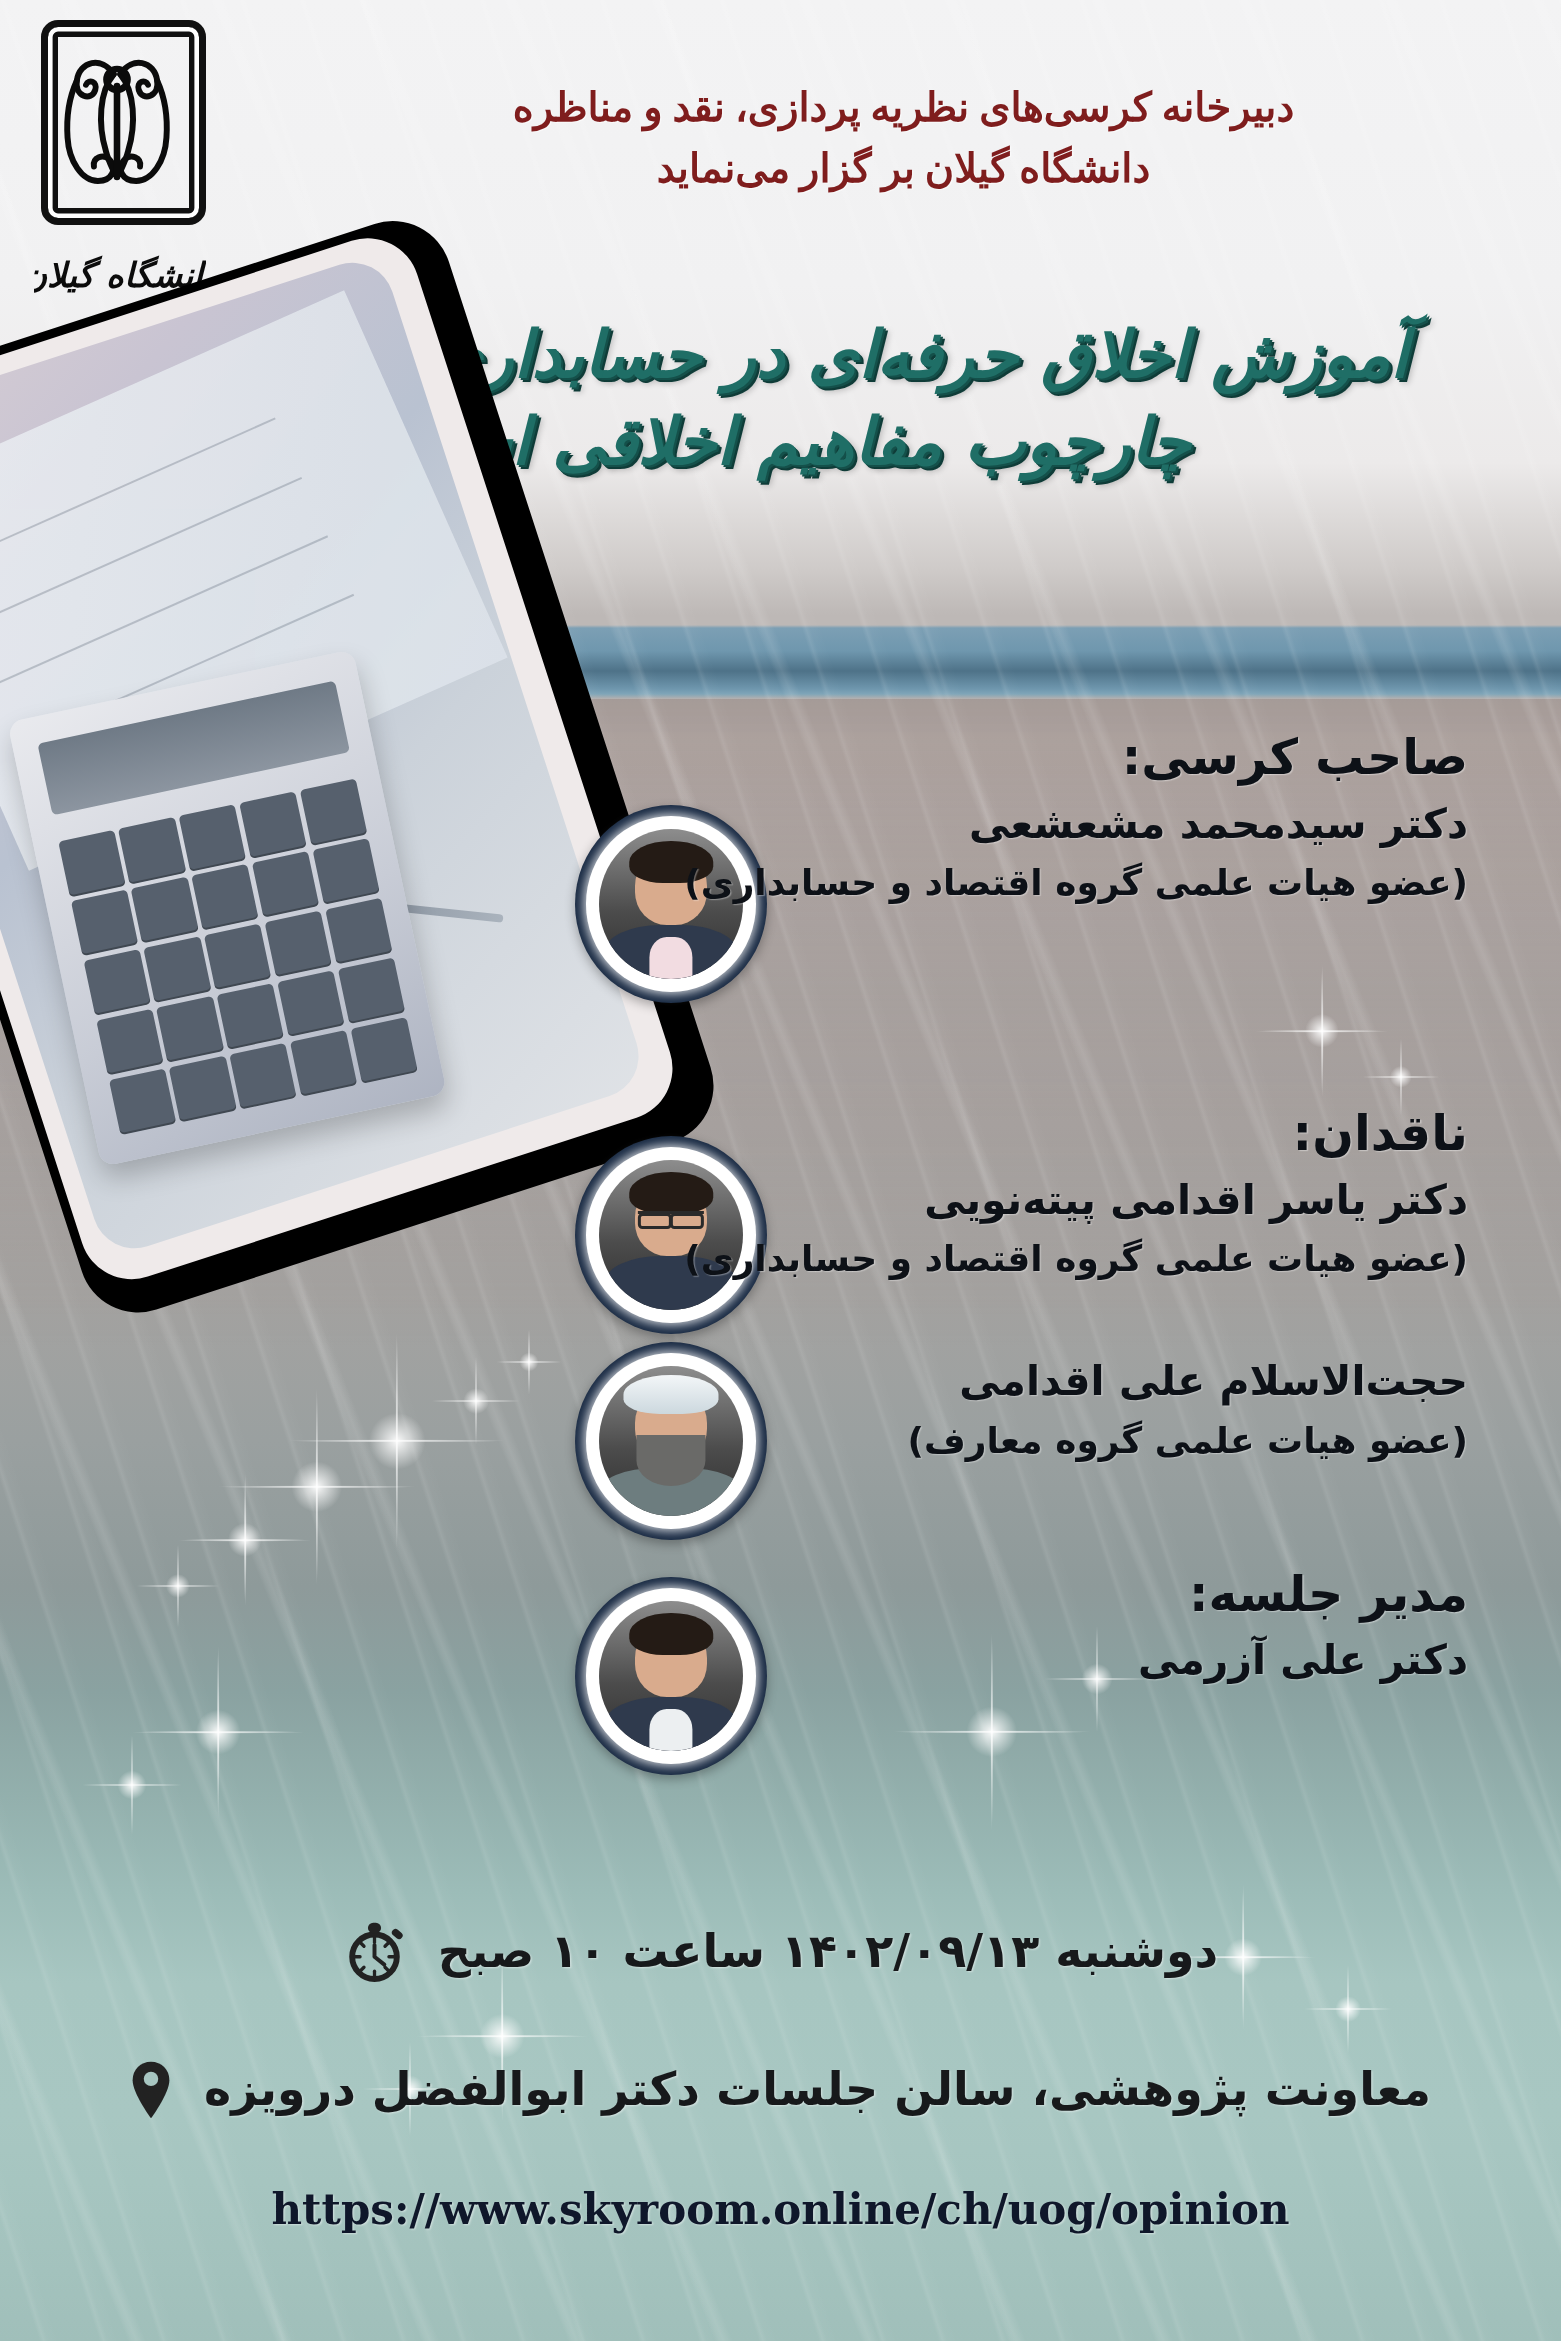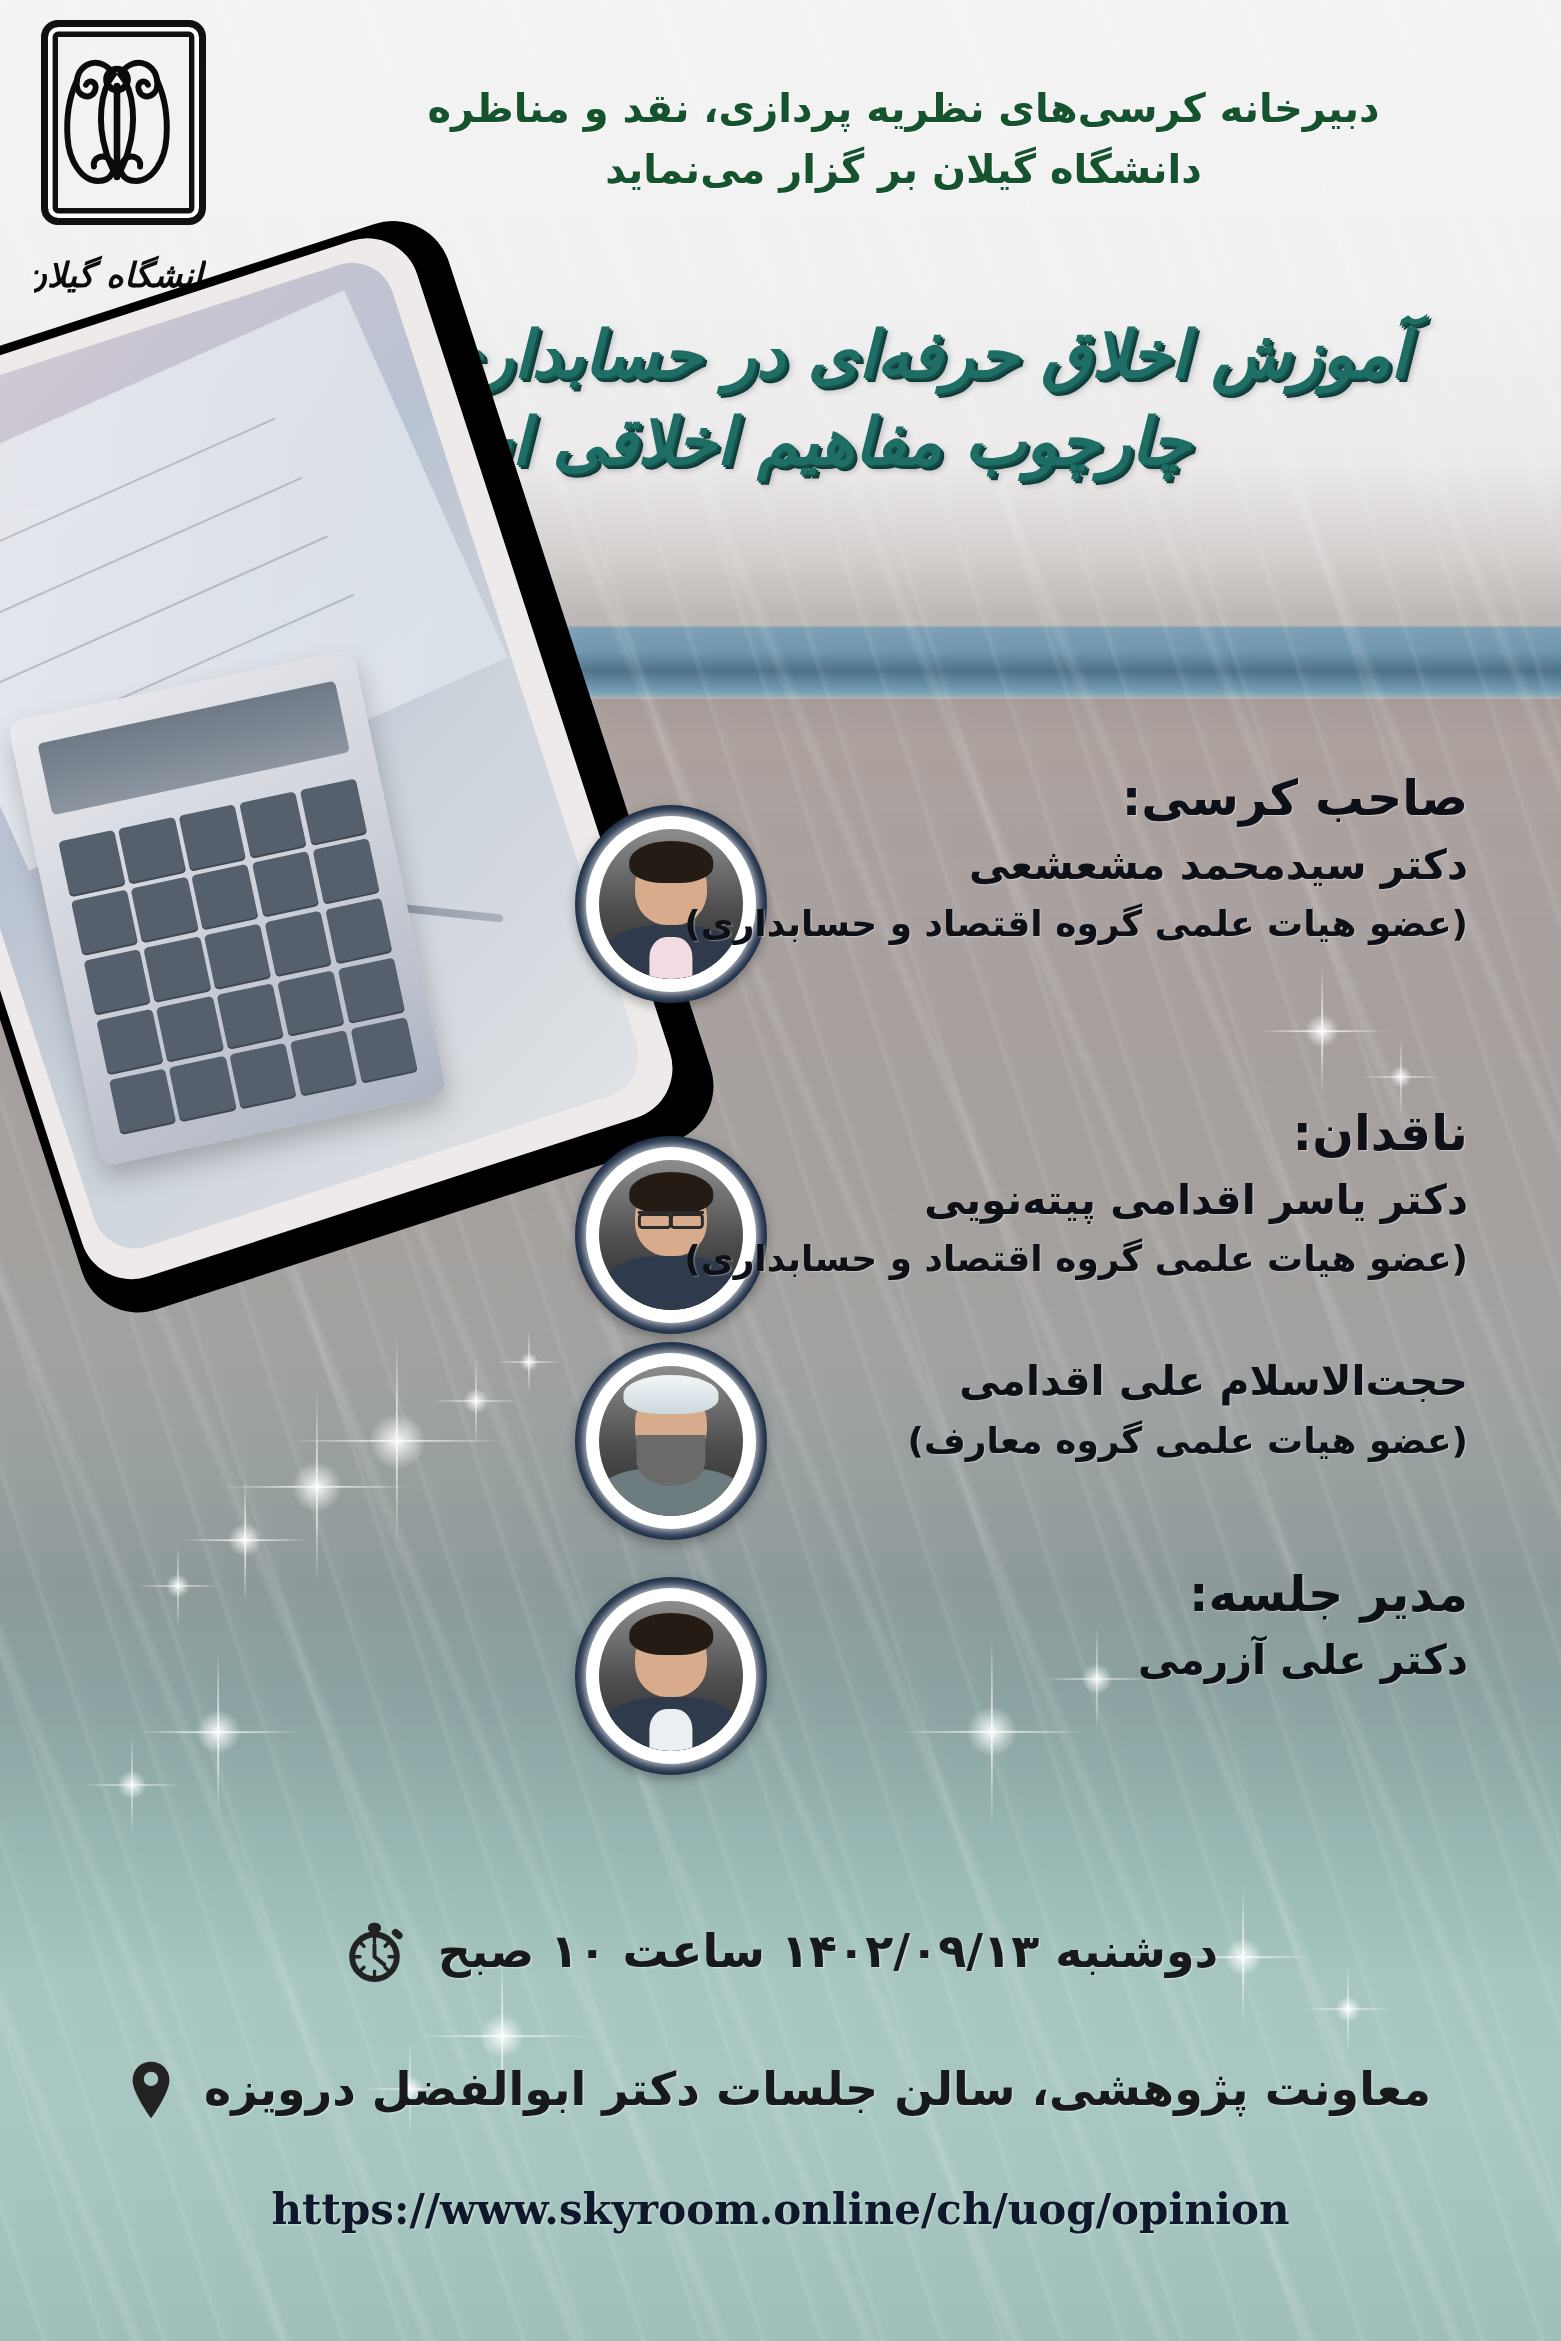--- a/index.html
+++ b/index.html
@@ -105,23 +105,24 @@
   .logo-mark{position:absolute;left:22.5px;top:25px;width:120px;height:156px;}
   .logo-caption{
     position:absolute; left:0; top:210px; width:172px; height:79px;
   }
 
   .header-text{
     position:absolute; right:79px; top:78px; width:1157px;
     text-align:center; direction:rtl;
   }
   .header-line{
-    color:#14532d; font-weight:bold; font-size:40px; line-height:1.52;
+    color:#7f1d1d; font-weight:bold; font-size:40px; line-height:1.52;
     letter-spacing:-0.3px;
     text-shadow:1.3px 1.3px 0 rgba(255,255,255,.55);
+    font-family:Liberation Serif, serif;
   }
 
   
   .title-wrap{
     position:absolute; right:112px; top:311px; width:1329px;
     text-align:center; direction:rtl;
   }
   .title-line{
     color:#1f6e66;
     font-weight:bold; font-style:italic;
@@ -434,21 +435,21 @@
     <div class="person" style="top:0;left:0;right:0;height:284px;">
       <div class="avatar" style="left:575px;top:78px;">
         <div class="ring-white"></div>
         <div class="face">
           <div class="torso"></div>
             <div class="shirt"></div>
           <div class="head"></div>
             <div class="hair"></div>
         </div>
       </div>
-      <div class="ptext" style="top:0;right:93px;margin-top:41px;">
+      <div class="ptext" style="top:0;right:93px;">
         <div class="role">صاحب کرسی:</div>
         <div class="pname">دکتر سیدمحمد مشعشعی</div>
         <div class="paff">(عضو هیات علمی گروه اقتصاد و حسابداری)</div>
       </div>
     </div>
 
     <div class="person" style="top:331px;left:0;right:0;height:278px;">
       <div class="avatar" style="left:575px;top:78px;">
         <div class="ring-white"></div>
         <div class="face">

